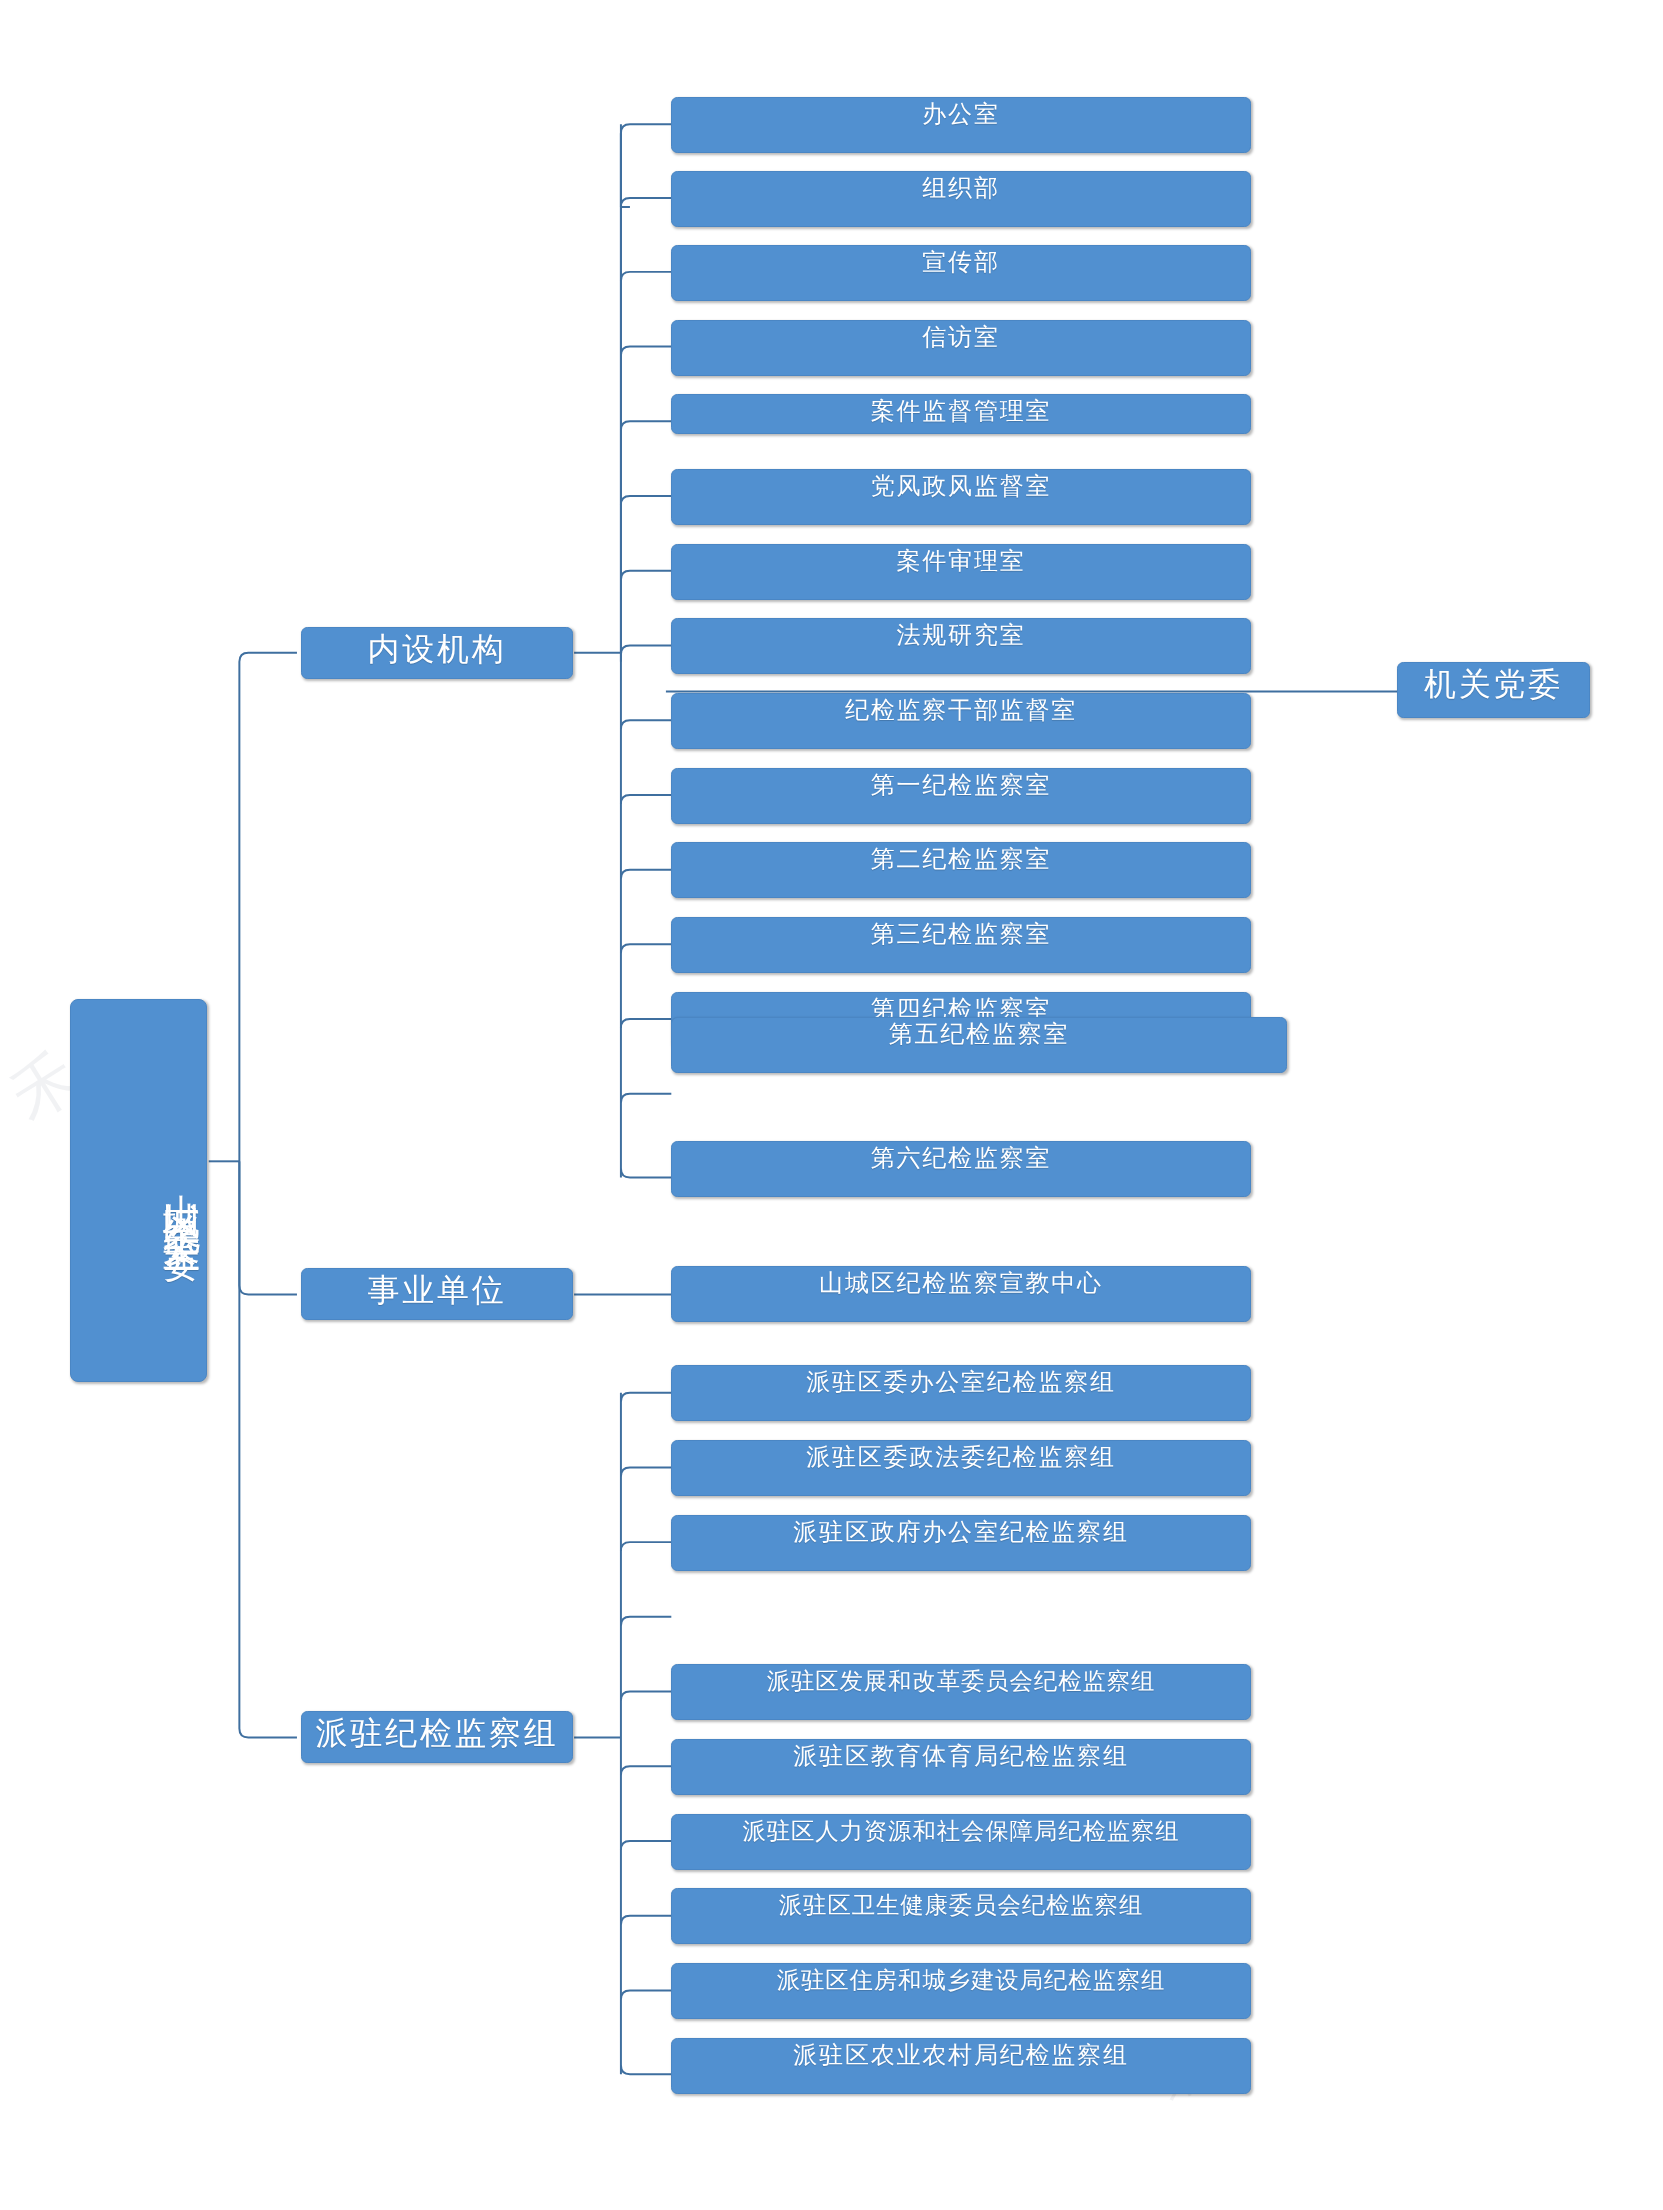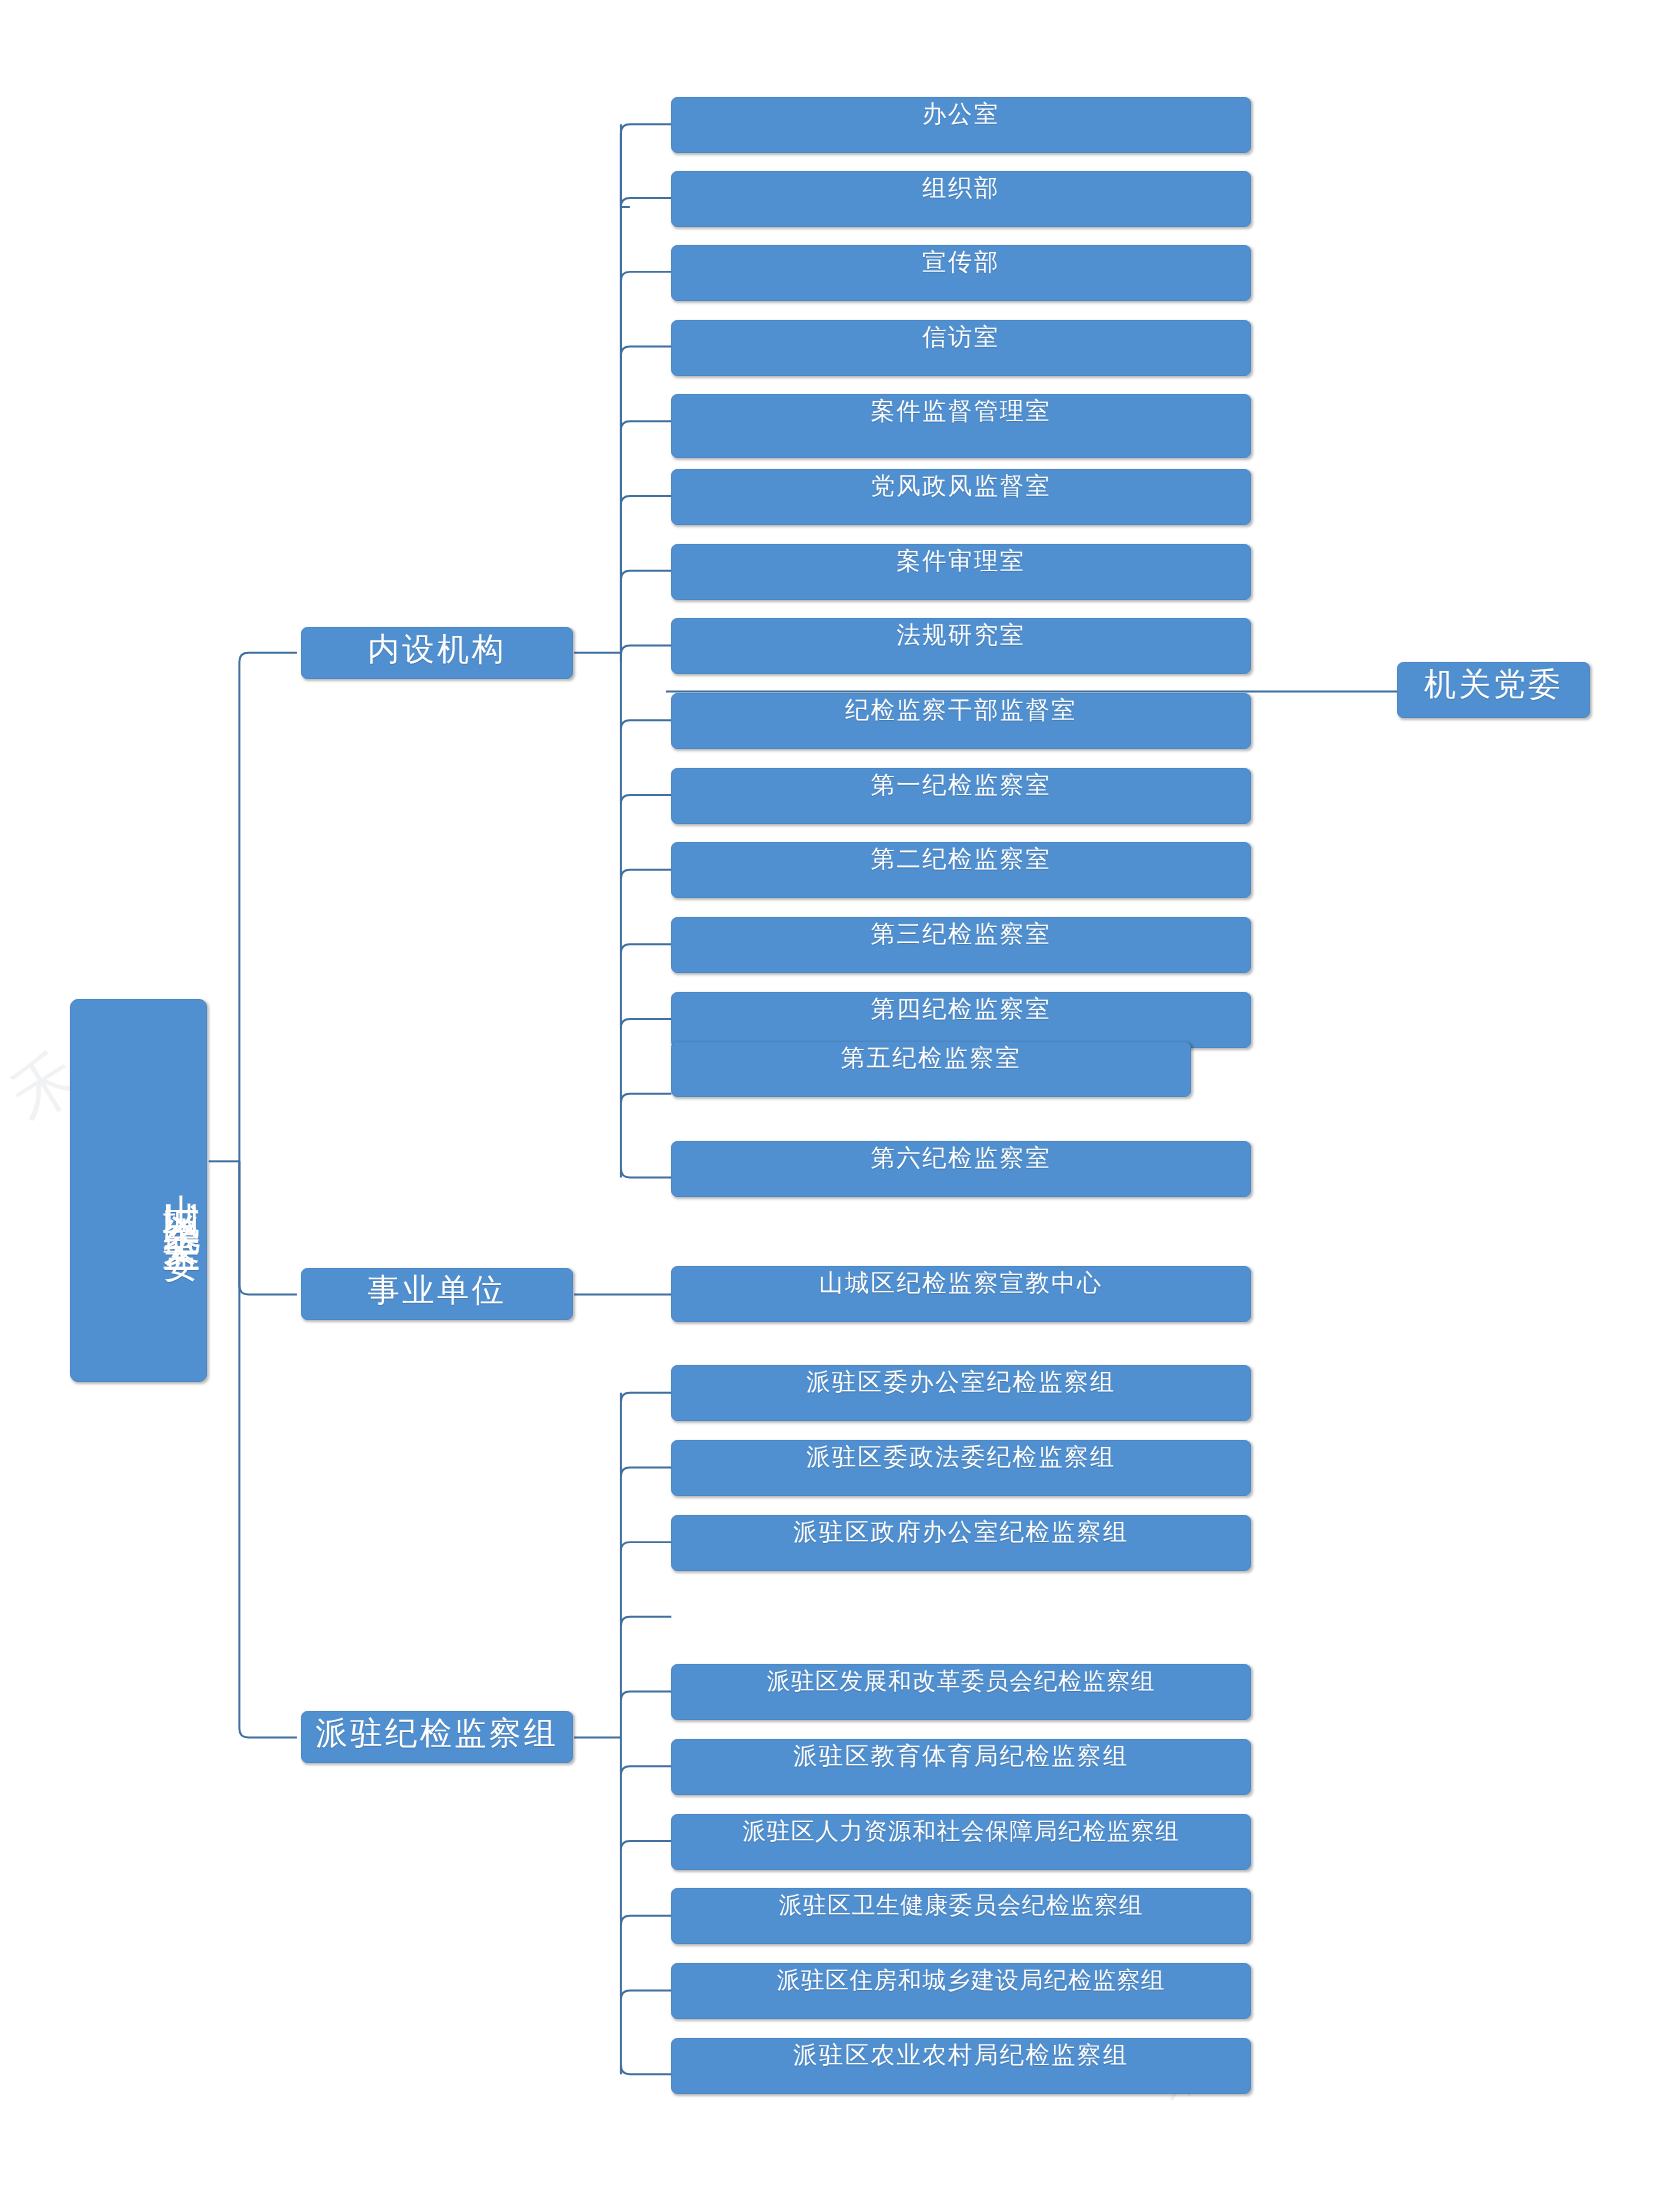--- a/index.html
+++ b/index.html
@@ -158,21 +158,21 @@
     </div>
   <div class="node leaf" style="left:671px; top:171px; width:580px; height:56px;">
     <span>组织部</span>
     </div>
   <div class="node leaf" style="left:671px; top:245px; width:580px; height:56px;">
     <span>宣传部</span>
     </div>
   <div class="node leaf" style="left:671px; top:320px; width:580px; height:56px;">
     <span>信访室</span>
     </div>
-  <div class="node leaf" style="left:671px; top:394px; width:580px; height:64px;">
+  <div class="node leaf" style="left:671px; top:394px; width:580px; height:40px;">
     <span>案件监督管理室</span>
     </div>
   <div class="node leaf" style="left:671px; top:469px; width:580px; height:56px;">
     <span>党风政风监督室</span>
     </div>
   <div class="node leaf" style="left:671px; top:544px; width:580px; height:56px;">
     <span>案件审理室</span>
     </div>
   <div class="node leaf" style="left:671px; top:618px; width:580px; height:56px;">
     <span>法规研究室</span>
@@ -185,21 +185,21 @@
     </div>
   <div class="node leaf" style="left:671px; top:842px; width:580px; height:56px;">
     <span>第二纪检监察室</span>
     </div>
   <div class="node leaf" style="left:671px; top:917px; width:580px; height:56px;">
     <span>第三纪检监察室</span>
     </div>
   <div class="node leaf" style="left:671px; top:992px; width:580px; height:56px;">
     <span>第四纪检监察室</span>
     </div>
-  <div class="node leaf" style="left:671px; top:1041px; width:520px; height:56px;">
+  <div class="node leaf" style="left:671px; top:1017px; width:616px; height:56px;">
     <span>第五纪检监察室</span>
     </div>
   <div class="node leaf" style="left:671px; top:1141px; width:580px; height:56px;">
     <span>第六纪检监察室</span>
     </div>
 
   <div class="node leaf" style="left:671px; top:1266px; width:580px; height:56px;">
     <span>山城区纪检监察宣教中心</span>
     </div>
 

